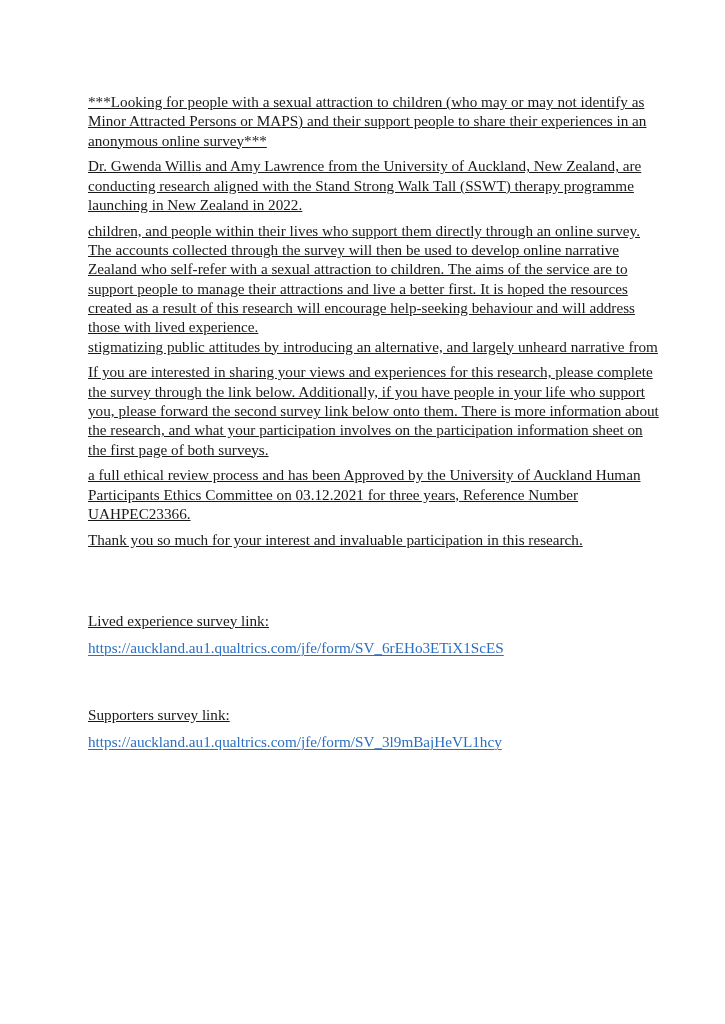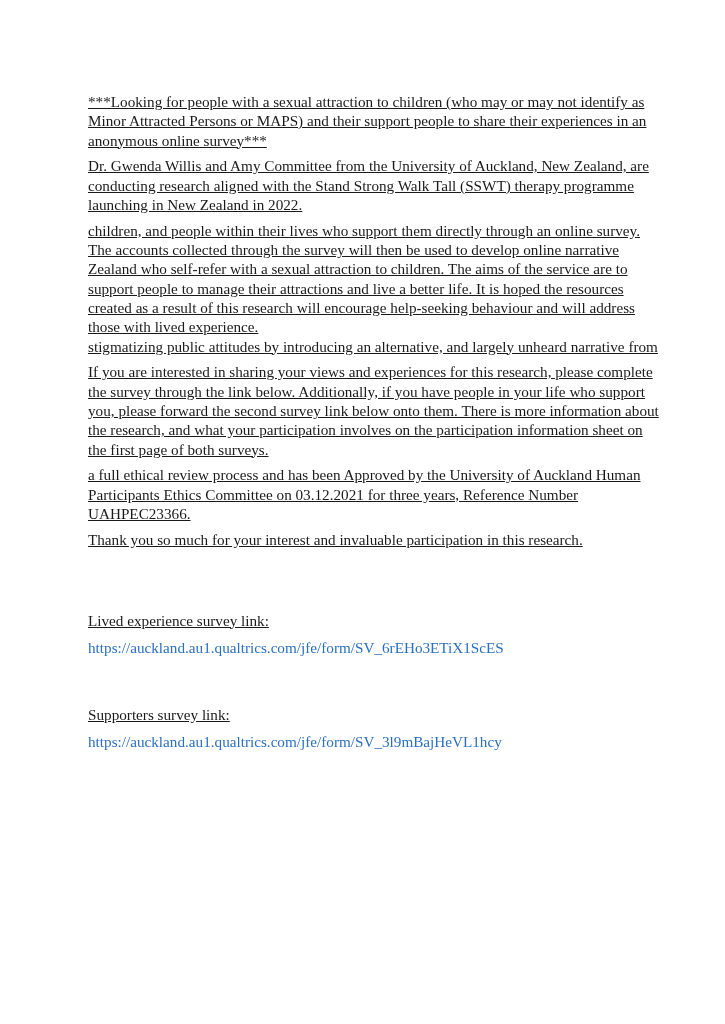--- a/index.html
+++ b/index.html
@@ -28,48 +28,49 @@
     white-space: nowrap;
     text-decoration: underline;
   }
   .line { display: block; }
   .spacer-large { height: 39px; }
   .spacer-mid { height: 32px; }
   .label { margin: 16px 0 8px 0; }
   .link {
     display: block;
     color: #2a6fc0;
+    text-decoration: underline;
     text-decoration-thickness: 1px;
     text-underline-offset: 2px;
     cursor: pointer;
     margin: 0;
   }
 </style>
 </head>
 <body>
 
 <div class="page">
 
   <p class="para">
     <span class="line">***Looking for people with a sexual attraction to children (who may or may not identify as</span>
     <span class="line">Minor Attracted Persons or MAPS) and their support people to share their experiences in an</span>
     <span class="line">anonymous online survey***</span>
   </p>
 
   <p class="para">
-    <span class="line">Dr. Gwenda Willis and Amy Committee from the University of Auckland, New Zealand, are</span>
+    <span class="line">Dr. Gwenda Willis and Amy Lawrence from the University of Auckland, New Zealand, are</span>
     <span class="line">conducting research aligned with the Stand Strong Walk Tall (SSWT) therapy programme</span>
     <span class="line">launching in New Zealand in 2022.</span>
   </p>
 
   <p class="para">
     <span class="line">children, and people within their lives who support them directly through an online survey.</span>
     <span class="line">The accounts collected through the survey will then be used to develop online narrative</span>
     <span class="line">Zealand who self-refer with a sexual attraction to children. The aims of the service are to</span>
-    <span class="line">support people to manage their attractions and live a better life. It is hoped the resources</span>
+    <span class="line">support people to manage their attractions and live a better first. It is hoped the resources</span>
     <span class="line">created as a result of this research will encourage help-seeking behaviour and will address</span>
     <span class="line">those with lived experience.</span>
     <span class="line">stigmatizing public attitudes by introducing an alternative, and largely unheard narrative from</span>
   </p>
 
   <p class="para">
     <span class="line">If you are interested in sharing your views and experiences for this research, please complete</span>
     <span class="line">the survey through the link below. Additionally, if you have people in your life who support</span>
     <span class="line">you, please forward the second survey link below onto them. There is more information about</span>
     <span class="line">the research, and what your participation involves on the participation information sheet on</span>

